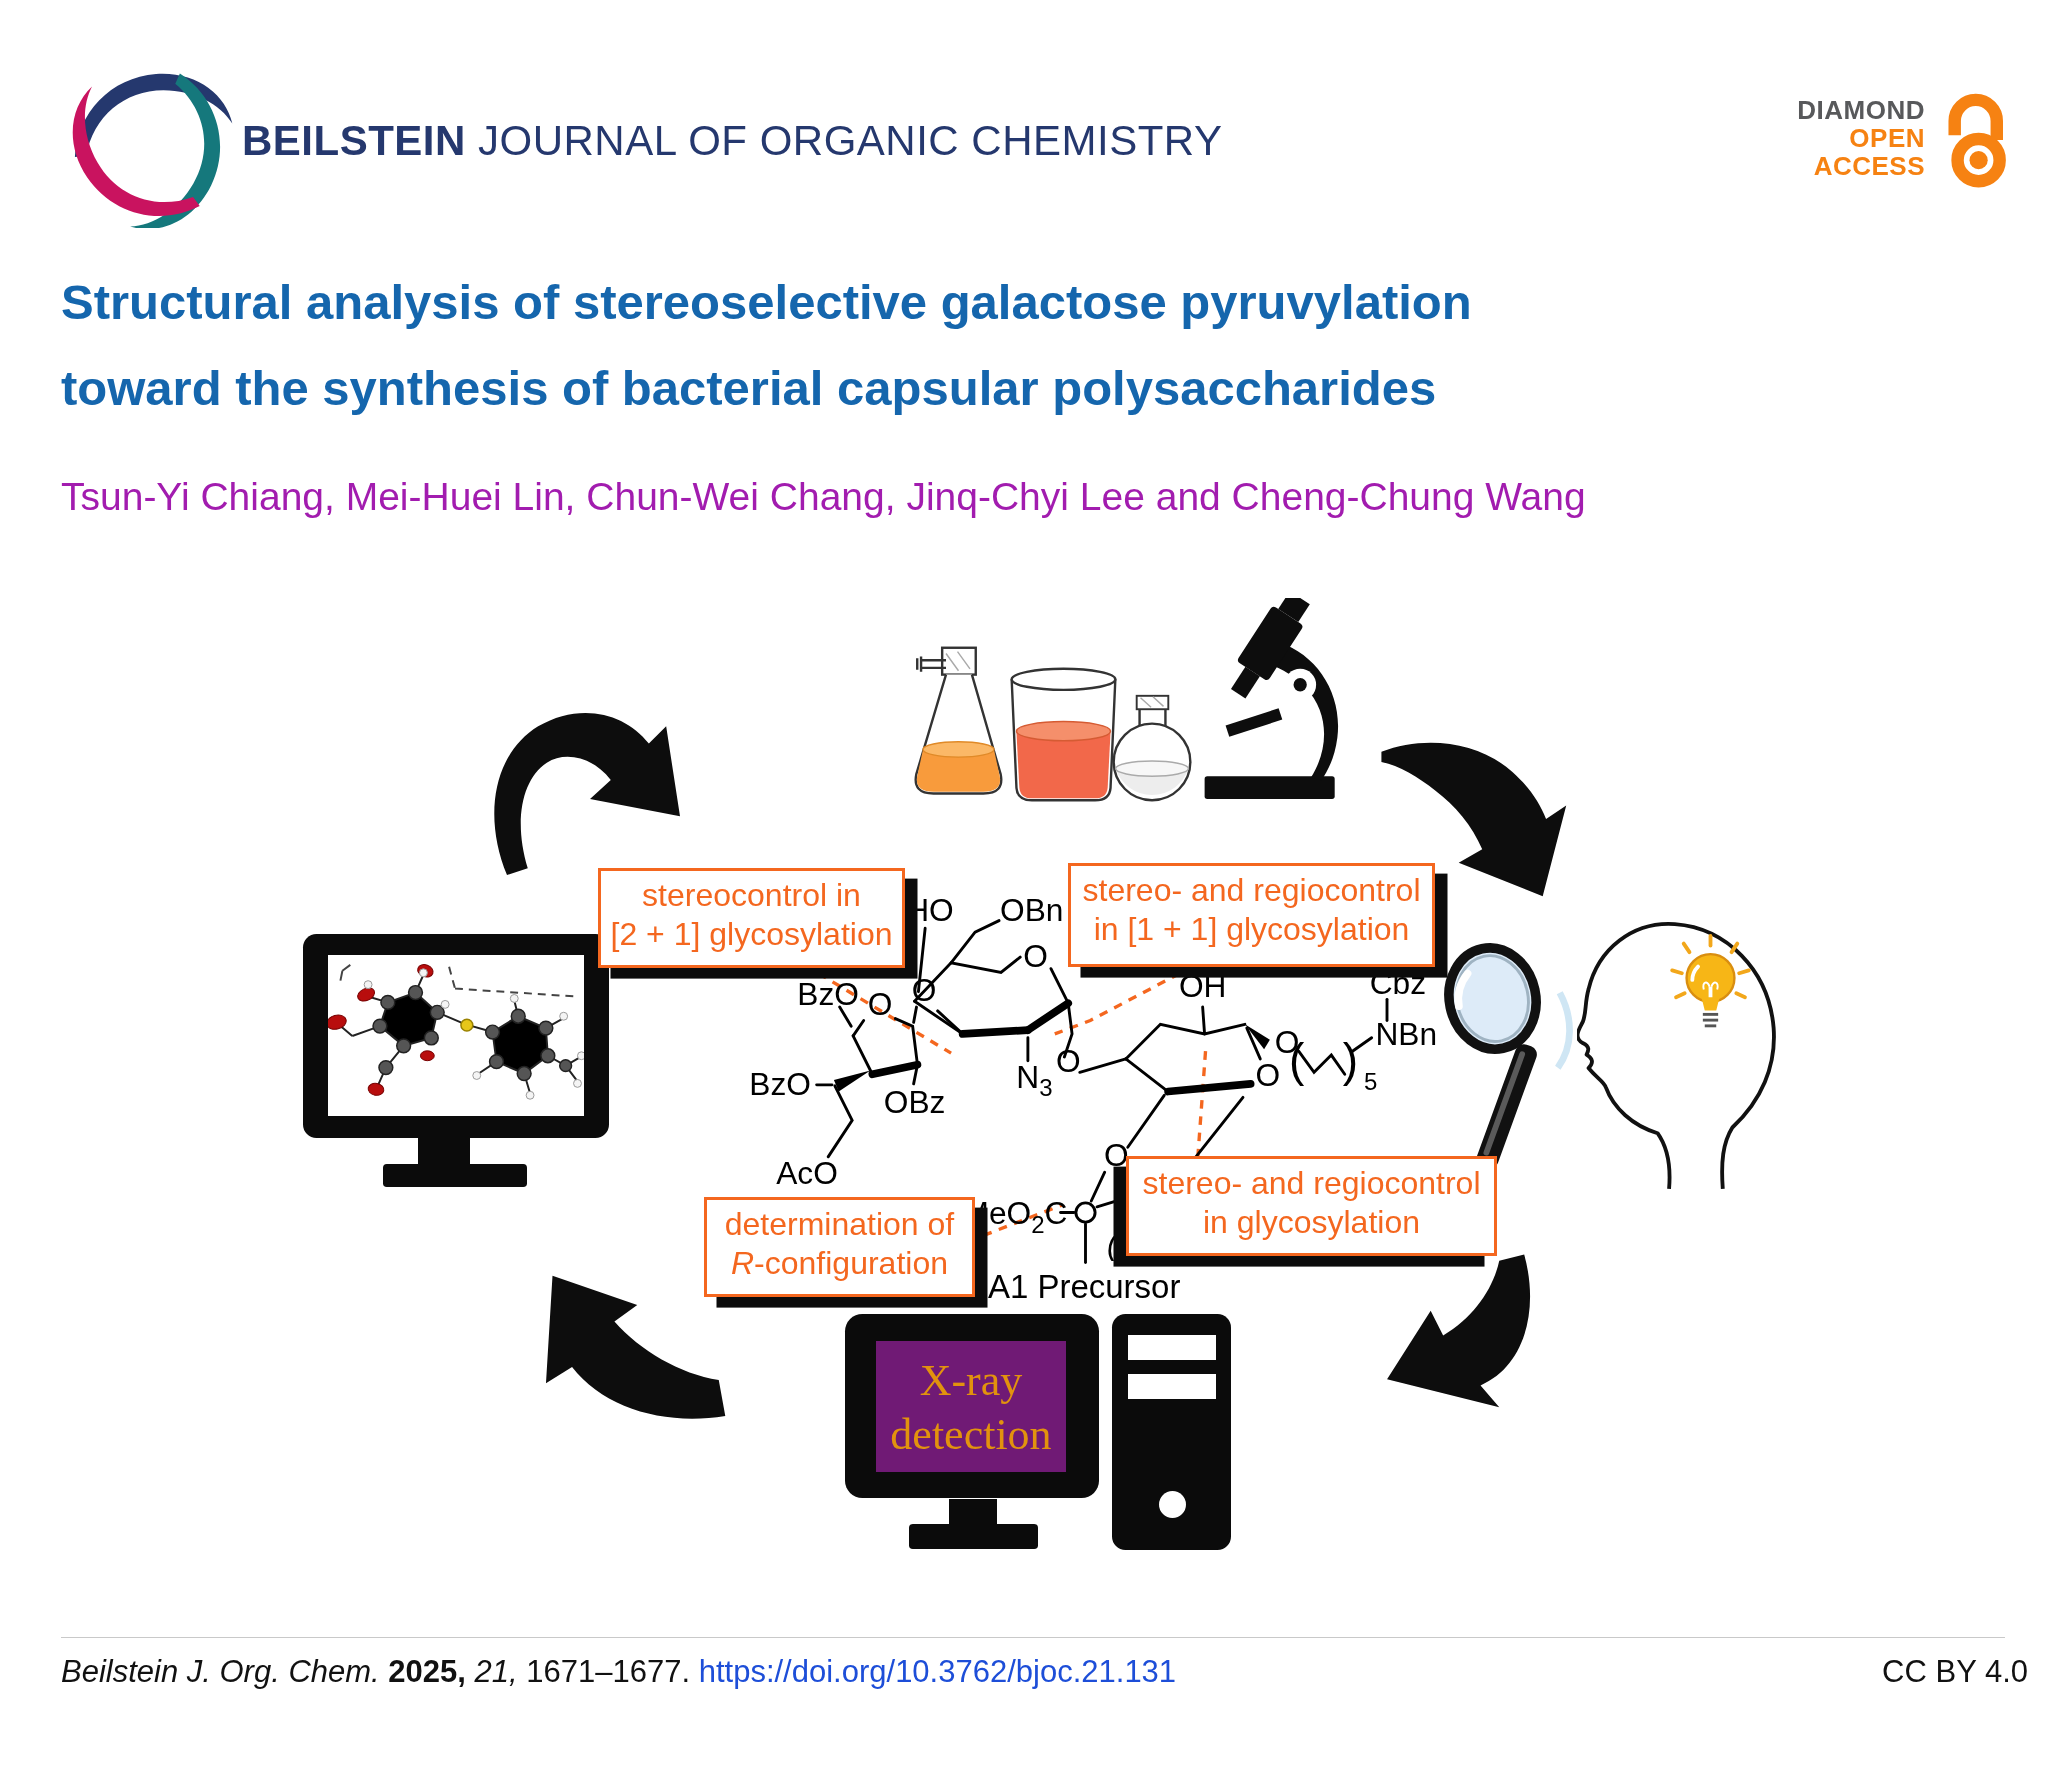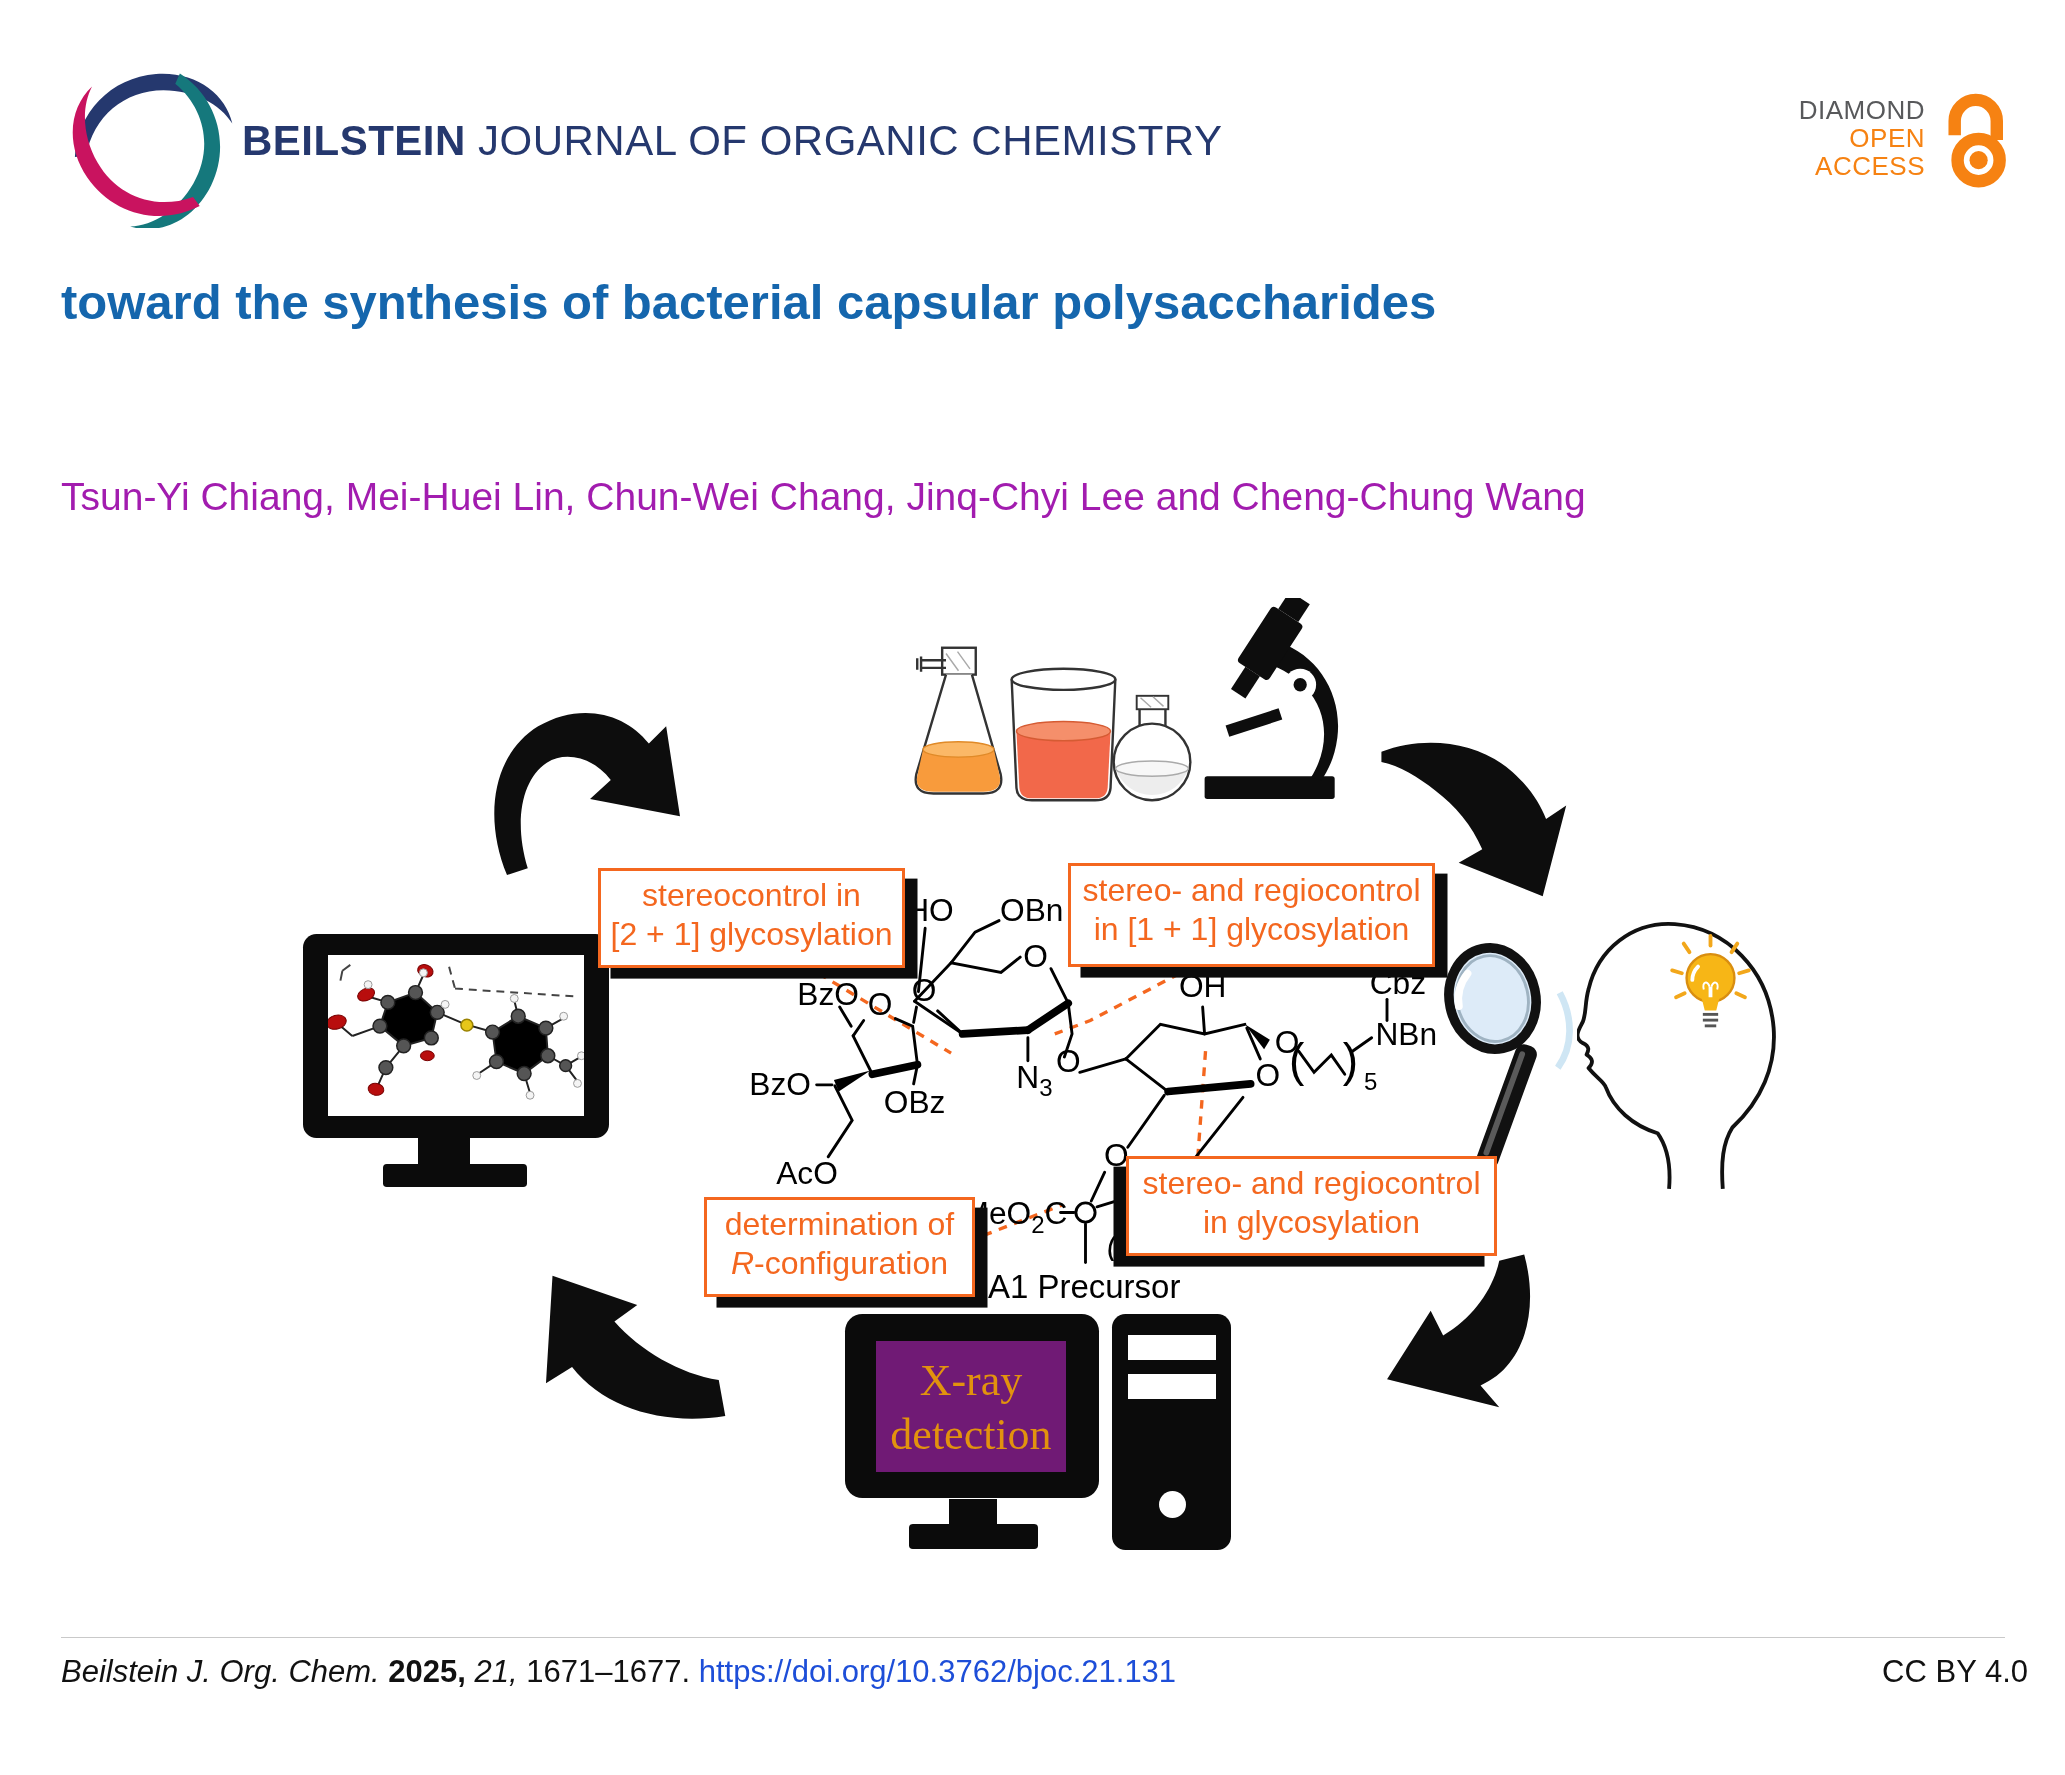--- a/index.html
+++ b/index.html
@@ -5,21 +5,21 @@
   html,body{margin:0;padding:0;background:#fff;}
   .page{position:relative;width:2065px;height:1775px;background:#fff;
         font-family:"Liberation Sans",sans-serif;overflow:hidden;color:#111;padding-left:24px;}
   .abs{position:absolute;}
 
   
   .journal-title{position:absolute;left:242px;top:117px;font-size:42px;color:var(--navy);
                  letter-spacing:0.5px;white-space:nowrap;}
   .journal-title b{font-weight:bold;}
   .badge{position:absolute;left:1595px;top:96px;width:330px;text-align:right;
-         font-size:26px;font-weight:normal;line-height:28px;letter-spacing:0.5px;}
+         font-size:26px;font-weight:bold;line-height:28px;letter-spacing:0.5px;}
   .badge .d{color:var(--badge_gray);}
   .badge .o{color:var(--oa_orange);}
 
   
   .title{position:absolute;left:61px;top:259px;font-size:49px;font-weight:bold;
          color:var(--title_blue);line-height:86px;white-space:nowrap;}
   .authors{position:absolute;left:61px;top:475px;font-size:39px;color:#a21caf;white-space:nowrap;}
 
   
   .note{position:absolute;background:#fff;border:3.8px solid var(--orange);color:var(--orange);
@@ -74,20 +74,21 @@
     <div class="o">ACCESS</div>
   </div>
 
   <svg class="abs" style="left:1926px;top:92px" width="88" height="98" viewBox="0 0 92 102">
     <path d="M 30 45 L 30 30 A 22 22 0 0 1 74 30 L 74 50" fill="none" stroke="var(--oa_orange)" stroke-width="13"></path>
     <circle cx="55" cy="71" r="22" fill="none" stroke="var(--oa_orange)" stroke-width="13"></circle>
     <circle cx="55" cy="71" r="9.5" fill="var(--oa_orange)"></circle>
   </svg>
 
   <div class="title">
+    <div>Structural analysis of stereoselective galactose pyruvylation</div>
     <div>toward the synthesis of bacterial capsular polysaccharides</div>
   </div>
   <div class="authors">Tsun-Yi Chiang, Mei-Huei Lin, Chun-Wei Chang, Jinq-Chyi Lee and Cheng-Chung Wang</div>
 
   <svg class="abs" style="left:478px;top:709px" width="231" height="173" viewBox="0 0 120 100">
     <path fill="#0d0d0d" d="M 10 96 C -4 62 2 26 28 10 C 52 -4 78 2 92 20 L 102 10 L 110 62 L 58 52 L 70 41 C 60 28 44 24 33 31 C 18 41 14 66 22 92 Z"></path>
   </svg>
   <svg class="abs" style="left:1353px;top:735px" width="245" height="168" viewBox="0 0 120 100">
     <path fill="#0d0d0d" d="M 4 10 C 30 0 62 4 82 22 C 92 31 98 40 102 50 L 114 42 L 100 96 L 50 76 L 64 68 C 58 54 48 42 36 33 C 26 25 14 18 4 16 Z"></path>
   </svg>

